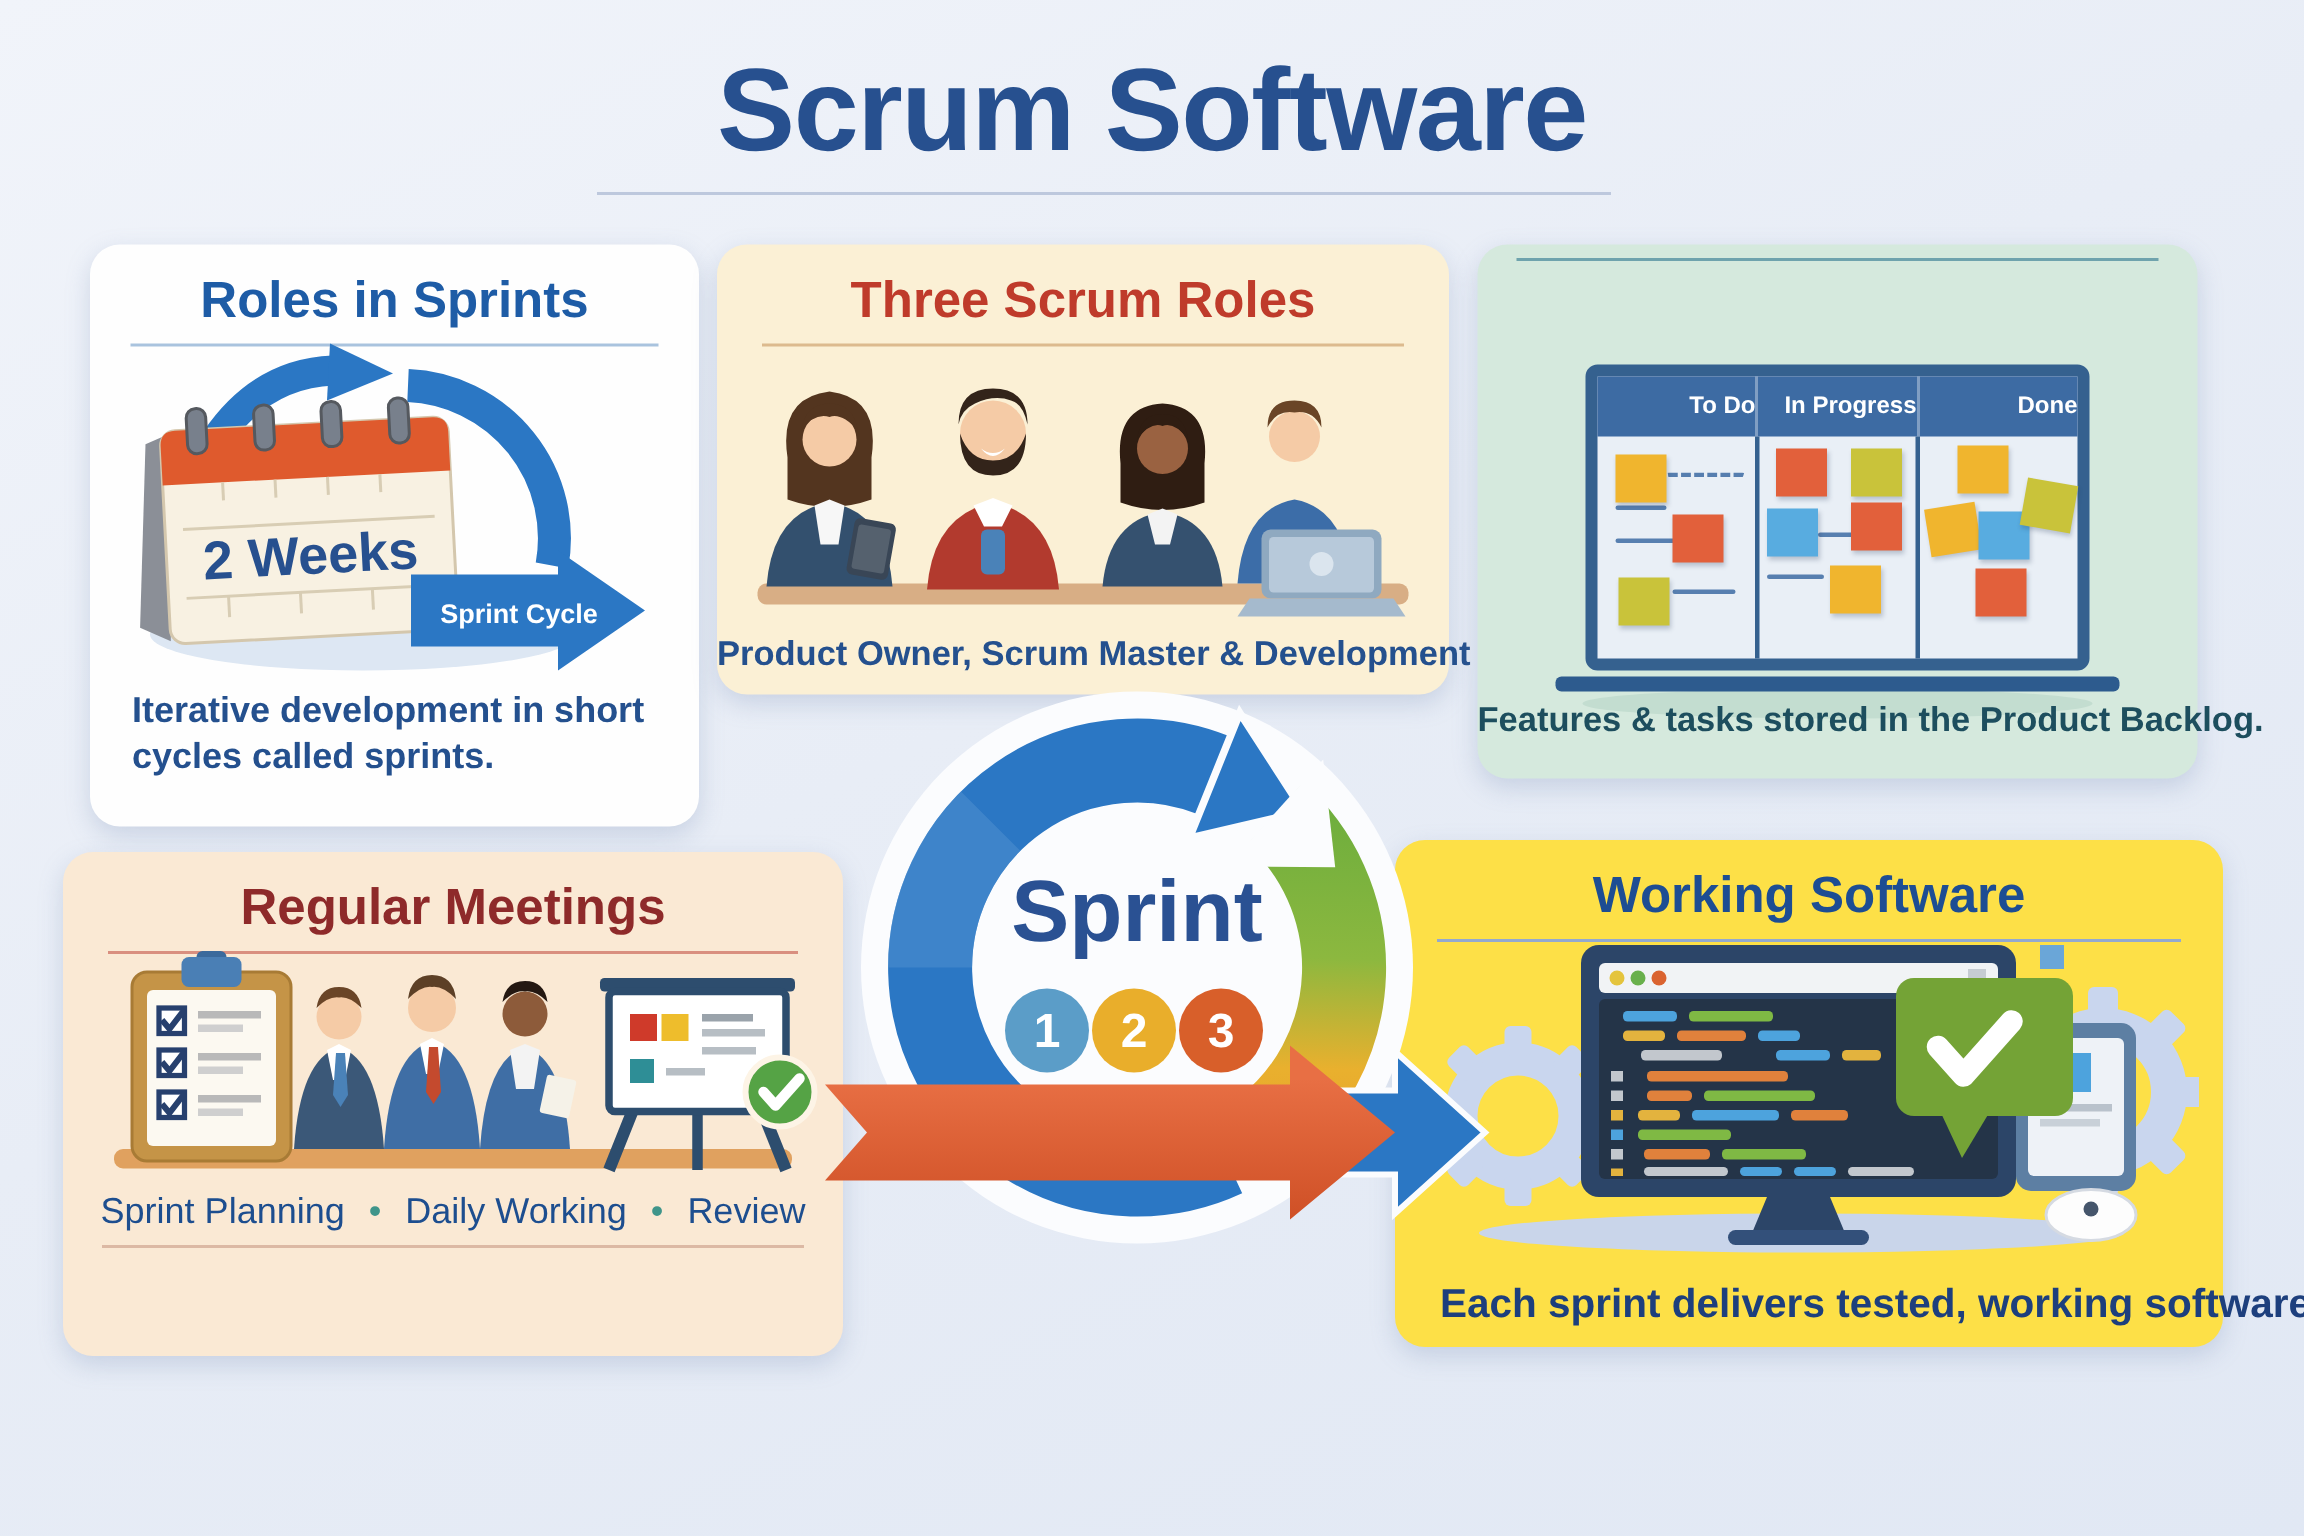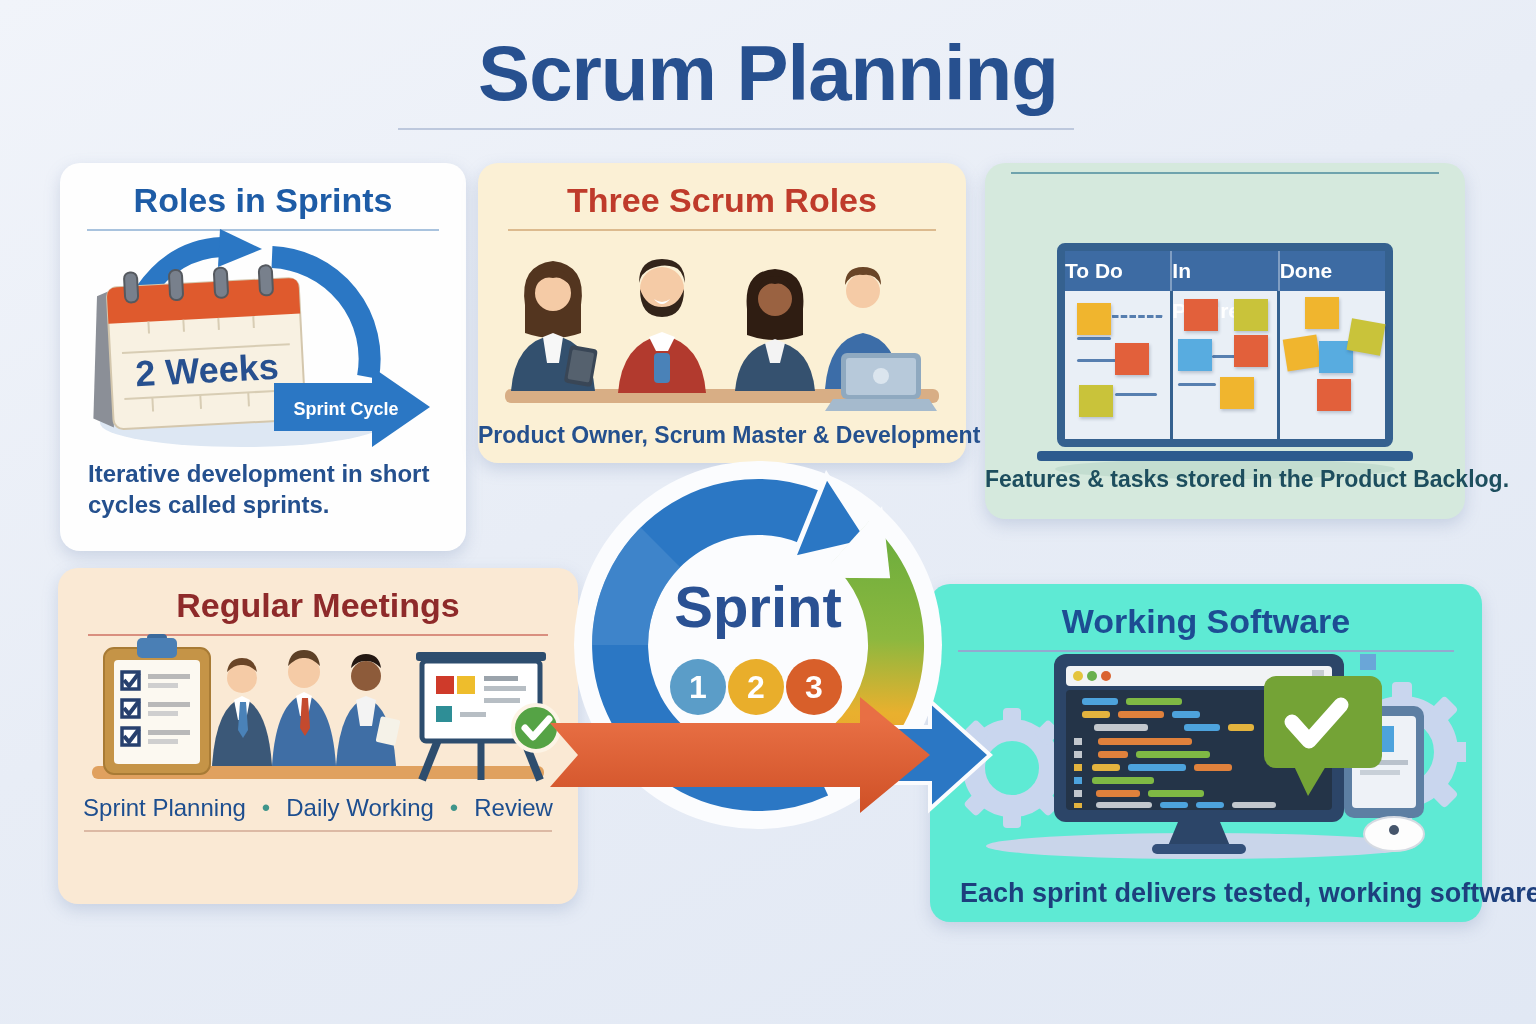--- a/index.html
+++ b/index.html
@@ -15,22 +15,22 @@
     font-size:78px;font-weight:800;letter-spacing:-1px;color:#27508f;margin:0;
   }
   .title-rule{position:absolute;top:128px;left:398px;width:676px;height:2px;background:#bdc8dd}
   
   .panel{position:absolute;border-radius:20px;box-shadow:0 6px 16px rgba(120,140,180,.28);z-index:1}
   .panel-title{text-align:center;font-weight:700;font-size:34px;margin:0;padding-top:18px}
   .panel-rule{height:2px;margin:9px auto 0}
   #panel-sprints {left:60px; top:163px;width:406px;height:388px;background:#fefefe}
   #panel-roles   {left:478px;top:163px;width:488px;height:300px;background:#fbf0d5}
   #panel-backlog {left:985px;top:163px;width:480px;height:356px;background:#d5e9dd}
-  #panel-meetings{left:58px; top:568px;width:520px;height:336px;background:#fae9d4}
-  #panel-software{left:930px;top:584px;width:552px;height:338px;background:#5eead4}
+  #panel-meetings{left:42px; top:568px;width:520px;height:336px;background:#fae9d4}
+  #panel-software{left:930px;top:560px;width:552px;height:338px;background:#fde047}
   #panel-sprints  .panel-title{color:#1e5ca6}
   #panel-roles    .panel-title{color:#bf3b2b}
   #panel-backlog  .panel-title{color:#257a8a}
   #panel-meetings .panel-title{color:#8e2a2a}
   #panel-software .panel-title{color:#1d4d93}
   #panel-sprints  .panel-rule{width:352px;background:#a9c3de}
   #panel-roles    .panel-rule{width:428px;background:#dcba8e}
   #panel-backlog  .panel-rule{width:428px;background:#6fa3ad}
   #panel-meetings .panel-rule{width:460px;background:#d98f7f}
   #panel-software .panel-rule{width:496px;background:#93a9cf}
@@ -42,38 +42,38 @@
   #software-caption{left:30px;top:292px;width:500px;font-size:27px;color:#1d3f7d;white-space:nowrap}
   
   .meeting-row{position:absolute;left:0;top:226px;width:100%;display:flex;justify-content:center;align-items:center;gap:16px}
   .meeting-type{font-size:24px;font-weight:400;color:#1d4e8f;white-space:nowrap}
   .meeting-dot{font-size:24px;color:#3f958a;line-height:1}
   .meetings-divider{position:absolute;left:26px;top:262px;width:468px;height:2px;background:#dcb9a4}
   
   .kanban{position:absolute;left:72px;top:80px;width:336px;height:204px;
     border:8px solid #35618f;border-radius:8px;background:#e9eff6;box-sizing:border-box}
   .kanban-header{position:absolute;left:0;top:0;width:100%;height:40px;background:#3d6ba3;display:flex}
-  .kanban-col-header{flex:1;color:#fff;font-weight:700;font-size:21px;text-align:left;line-height:40px;
+  .kanban-col-header{flex:1;color:#fff;font-weight:700;font-size:16px;text-align:right;line-height:40px;
     border-right:2px solid rgba(255,255,255,.35)}
   .kanban-col-header:last-child{border-right:none}
   .vline{position:absolute;top:40px;bottom:0;width:3px;background:#35618f}
   .bline{position:absolute;height:3px;background:#3d6ba3;border-radius:2px;opacity:.85}
   .bline-dashed{height:0;background:none;border-top:3px dashed #3d6ba3}
   .note{position:absolute;width:34px;height:32px;box-shadow:1px 2px 3px rgba(40,60,90,.25)}
   .n-yellow{background:#f0b52e}.n-orange{background:#e2603b}.n-olive{background:#c9c33a}.n-blue{background:#58ace0}
   .kanban-stand{position:absolute;left:52px;top:288px;width:376px;height:10px;background:#2d5b8e;border-radius:4px}
   .kanban-shadow{position:absolute;left:70px;top:296px;width:340px;height:20px;background:#c3ddd0;border-radius:50%;z-index:-1}
   
   #center-cycle{position:absolute;left:528px;top:455px;width:480px;height:400px;z-index:5}
   svg text{font-family:"Liberation Sans",sans-serif}
 </style>
 </head>
 <body>
 
-<h1 class="main-title">Scrum Planning</h1>
+<h1 class="main-title">Scrum Software</h1>
 <div class="title-rule"></div>
 
 <section class="panel" id="panel-sprints">
   <h2 class="panel-title">Roles in Sprints</h2>
   <div class="panel-rule"></div>
   <svg class="abs" style="left:14px;top:64px" width="378" height="228" viewBox="0 0 378 228">
     <ellipse cx="168" cy="196" rx="142" ry="24" fill="#dde7f3"></ellipse>
     <g>
       <path d="M70,66 Q100,22 148,20" stroke="#2b77c4" stroke-width="20" fill="none"></path>
       <polygon points="146,2 188,22 144,40" fill="#2b77c4"></polygon>

